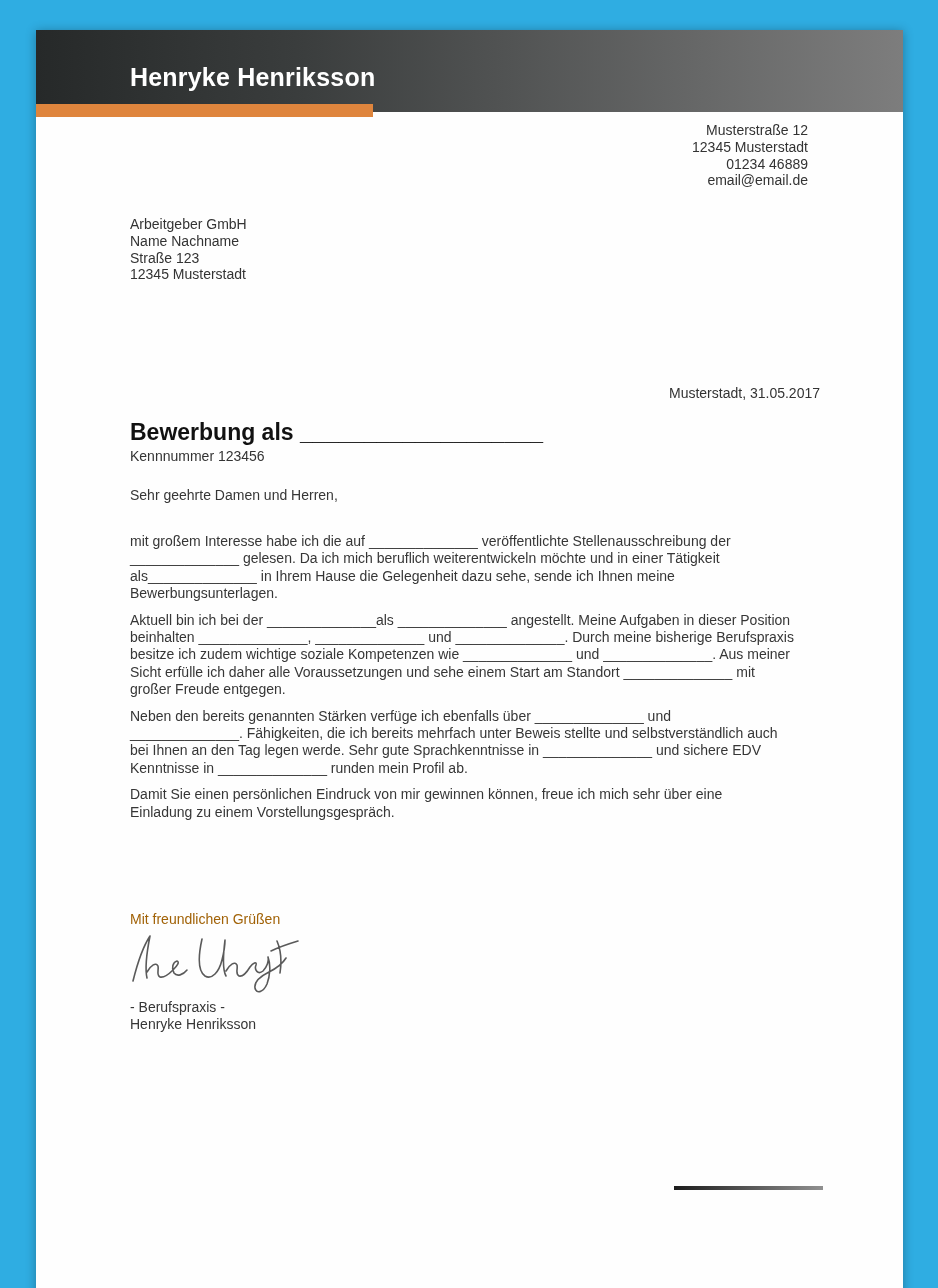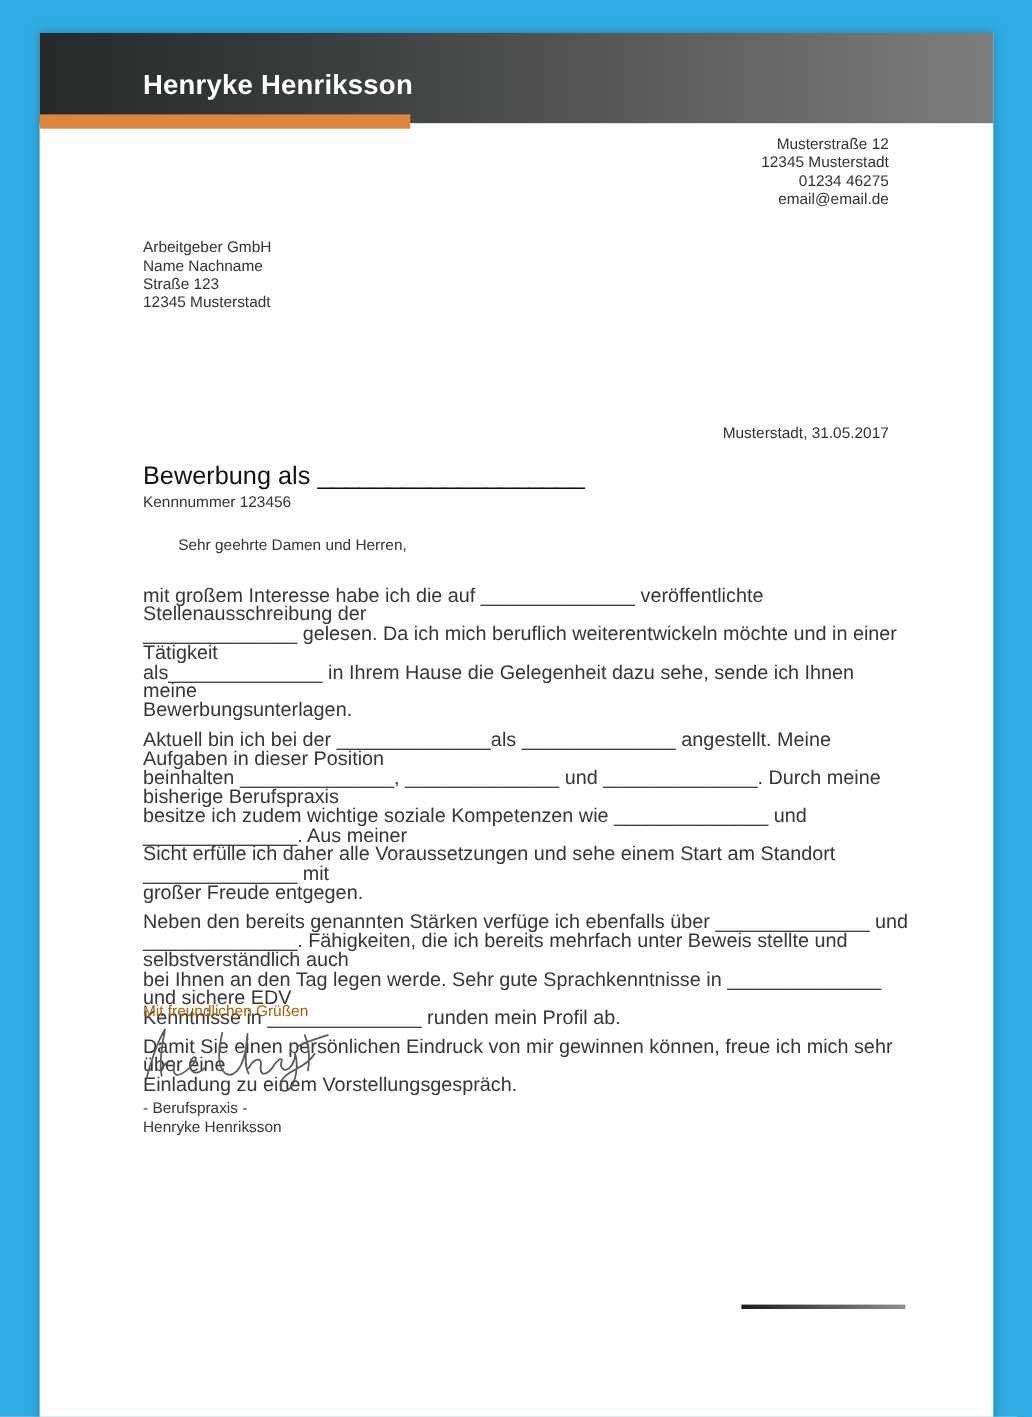--- a/index.html
+++ b/index.html
@@ -30,39 +30,39 @@
   }
   .sender-block{
     position:absolute;right:95px;top:92px;
     text-align:right;font-size:14px;line-height:16.8px;color:#333;
   }
   .recipient-block{
     position:absolute;left:94px;top:186px;
     font-size:14px;line-height:16.8px;color:#333;
   }
   .date-line{
-    position:absolute;right:95px;top:355px;
+    position:absolute;right:83px;top:355px;
     font-size:14px;color:#333;
   }
   .subject-line{
     position:absolute;left:94px;top:389px;
-    font-size:23px;font-weight:normal;color:#111;white-space:nowrap;
+    font-size:23px;font-weight:bold;color:#111;white-space:nowrap;
   }
   .subject-line .blank{letter-spacing:0;}
   .reference-line{
     position:absolute;left:94px;top:418px;
     font-size:14px;color:#333;
   }
   .salutation{
     position:absolute;left:94px;top:457px;
-    font-size:14px;color:#363636;margin-left:32px;
+    font-size:14px;color:#363636;
   }
   .letter-body{
     position:absolute;left:94px;top:503px;width:700px;
-    font-size:18px;line-height:17.4px;color:#363636;
+    font-size:14px;line-height:17.4px;color:#363636;
   }
   .letter-body p{
     margin:0 0 9px 0;
     white-space:pre-line;
   }
   .regards{
     position:absolute;left:94px;top:881px;
     font-size:14px;color:#a16207;
   }
   .signature{
@@ -87,21 +87,21 @@
 <div class="page">
 
   <div class="header-band">
     <div class="header-name">Henryke Henriksson</div>
   </div>
   <div class="accent-bar"></div>
 
   <div class="sender-block">
     <div>Musterstraße 12</div>
     <div>12345 Musterstadt</div>
-    <div>01234 46275</div>
+    <div>01234 46889</div>
     <div>email@email.de</div>
   </div>
 
   <div class="recipient-block">
     <div>Arbeitgeber GmbH</div>
     <div>Name Nachname</div>
     <div>Straße 123</div>
     <div>12345 Musterstadt</div>
   </div>
 

